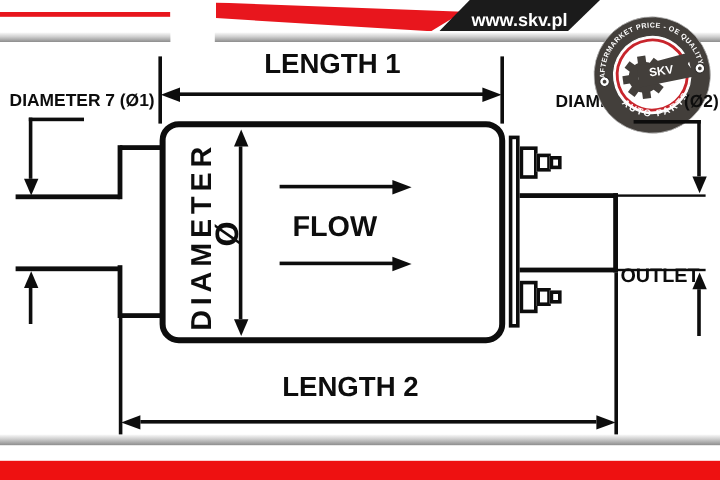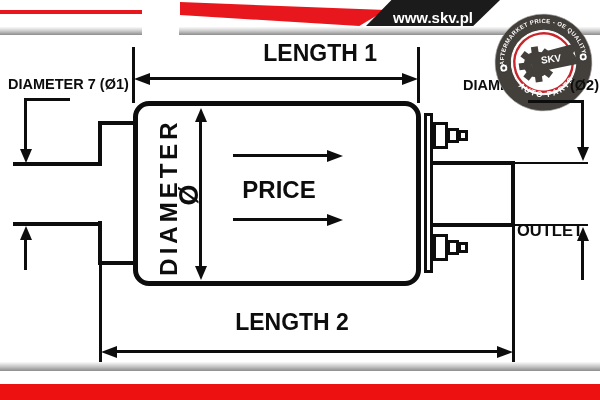--- a/index.html
+++ b/index.html
@@ -90,21 +90,21 @@
       <path id="arcBot" d="M 15,50 A 35,35 0 0 0 85,50" fill="none"></path>
       <text font-size="6" font-weight="bold" fill="#ffffff" letter-spacing="0.4" font-family="Liberation Sans, sans-serif">
         <textPath href="#arcTop" startOffset="50%" text-anchor="middle">AFTERMARKET PRICE - OE QUALITY</textPath>
       </text>
       <text font-size="8" font-weight="bold" fill="#ffffff" letter-spacing="1.6" font-family="Liberation Sans, sans-serif">
         <textPath href="#arcBot" startOffset="50%" text-anchor="middle">AUTO PARTS</textPath>
       </text>
     </g>
   </svg>
 
-  <div class="lbl" style="left:177px;top:40px;width:200px;text-align:right;font-size:23px;">LENGTH 1</div>
+  <div class="lbl" style="left:177px;top:40px;width:200px;text-align:center;font-size:23px;">LENGTH 1</div>
   <div class="thin" style="left:132px;top:47px;width:2.5px;height:56px;"></div>
   <div class="thin" style="left:417px;top:47px;width:2.5px;height:56px;"></div>
   <div class="ln" style="left:148px;top:77px;width:256px;height:3px;"></div>
   <div class="ah ah-left" style="left:134px;top:72.5px;"></div>
   <div class="ah ah-right" style="left:402px;top:72.5px;"></div>
 
   <div class="lbl" style="left:8px;top:76px;font-size:14.5px;">DIAMETER 7 (Ø1)</div>
   <div class="ln" style="left:24px;top:98px;width:46px;height:3px;"></div>
   <div class="ln" style="left:24px;top:98px;width:3px;height:51px;"></div>
   <div class="ah ah-down" style="left:19.5px;top:149px;"></div>
@@ -120,21 +120,21 @@
 
   <div id="body" class="abs"></div>
 
   <div id="dia-vert">DIAMETER</div>
   <div id="dia-sym">Ø</div>
 
   <div class="ln" style="left:199px;top:122px;width:3px;height:144px;"></div>
   <div class="ah ah-up" style="left:194.5px;top:108px;"></div>
   <div class="ah ah-down" style="left:194.5px;top:266px;"></div>
 
-  <div class="lbl" style="left:227px;top:176px;width:104px;text-align:center;font-size:24px;">PRICE</div>
+  <div class="lbl" style="left:227px;top:176px;width:104px;text-align:center;font-size:24px;">FLOW</div>
   <div class="ln" style="left:233px;top:154px;width:96px;height:3px;"></div>
   <div class="ah ah-right" style="left:327px;top:149.5px;"></div>
   <div class="ln" style="left:233px;top:218px;width:96px;height:3px;"></div>
   <div class="ah ah-right" style="left:327px;top:213.5px;"></div>
 
   <div class="plate" style="left:424px;top:113px;width:9px;height:160px;"></div>
   <div class="plate" style="left:433px;top:122px;width:15px;height:27px;border-width:3.5px;"></div>
   <div class="plate" style="left:447px;top:128px;width:12px;height:15px;border-width:3.5px;"></div>
   <div class="plate" style="left:458px;top:130px;width:10px;height:11px;"></div>
   <div class="plate" style="left:433px;top:234px;width:15px;height:27px;border-width:3.5px;"></div>

